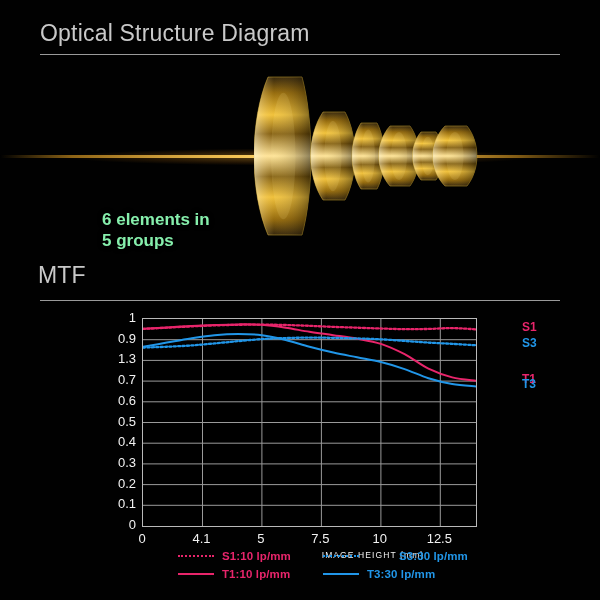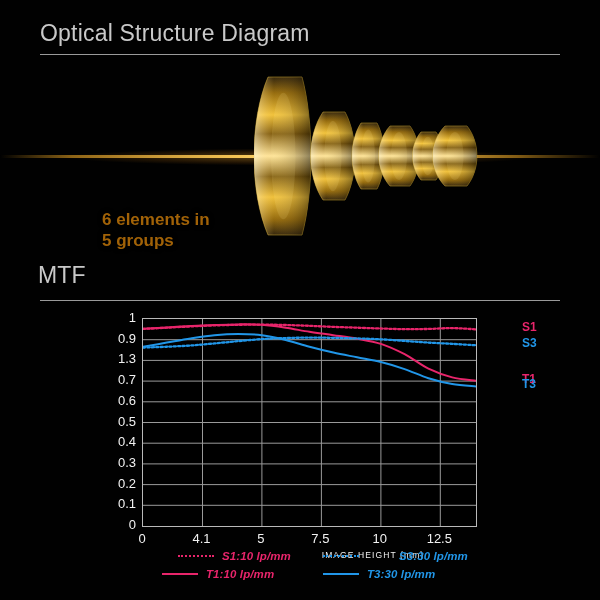--- a/index.html
+++ b/index.html
@@ -17,36 +17,36 @@
 
   
   .lens-stage{position:absolute;left:0;top:64px;width:600px;height:190px;overflow:hidden;}
   .beam{position:absolute;left:0;top:91px;width:600px;height:3px;
         background:linear-gradient(90deg,rgba(255,170,30,0) 0%,rgba(255,180,40,.55) 12%,rgba(255,205,90,.95) 40%,rgba(255,225,140,1) 50%,rgba(255,205,90,.95) 62%,rgba(255,180,40,.5) 86%,rgba(255,170,30,0) 100%);
         filter:blur(.6px);}
   .beam-glow{position:absolute;left:0;top:80px;width:600px;height:26px;
         background:radial-gradient(ellipse 300px 11px at 300px 13px,rgba(255,180,50,.40),rgba(255,150,20,.12) 55%,rgba(0,0,0,0) 78%);}
   .el{position:absolute;}
   .el svg{display:block;}
-  .lens-caption{position:absolute;left:102px;top:145px;color:#a16207;font-size:17px;font-weight:bold;line-height:21px;
+  .lens-caption{position:absolute;left:102px;top:145px;color:#86efac;font-size:17px;font-weight:bold;line-height:21px;
         text-shadow:0 0 5px rgba(0,0,0,.95);white-space:nowrap;}
 
   
   .chart-wrap{position:absolute;left:0;top:300px;width:600px;height:300px;}
   .plot{position:absolute;left:142px;top:18px;width:335px;height:209px;border:1px solid #b9b9b9;background:#000;box-sizing:border-box;}
   .plot svg{position:absolute;left:0;top:0;}
   .ytick{position:absolute;right:0;color:#f2f2f2;font-size:13px;text-align:right;white-space:nowrap;}
   .ytick-box{position:absolute;left:96px;top:0;width:40px;height:230px;}
   .xtick{position:absolute;top:231px;color:#f2f2f2;font-size:13px;text-align:center;white-space:nowrap;}
   .xlab{position:absolute;top:250px;left:0;width:600px;text-align:center;color:#f2f2f2;font-size:8.5px;letter-spacing:1.1px;}
   .xlab span{position:relative;left:57px;padding-left:32px;}
   .curvelab{position:absolute;font-size:12px;font-weight:bold;white-space:nowrap;margin-left:41px;}
 
   
-  .legend{position:absolute;left:0;top:248px;width:475px;height:46px;font-style:italic;}
+  .legend{position:absolute;left:0;top:248px;width:475px;height:46px;}
   .lg-item{position:absolute;display:flex;align-items:center;white-space:nowrap;}
   .lg-swatch{width:36px;height:0;margin-right:8px;border-top-width:2px;}
   .lg-text{font-size:11.5px;font-weight:bold;letter-spacing:.1px;}
 </style>
 </head>
 <body>
 
 <div class="page">
 
   <div class="sect-title" id="title-optical">Optical Structure Diagram</div>
@@ -268,21 +268,21 @@
         <div class="curvelab" style="left: 481px; top: 20.35px; color: rgb(232, 37, 107);">S1</div>
         <div class="curvelab" style="left: 481px; top: 71.686px; color: rgb(232, 37, 107);">T1</div>
         <div class="curvelab" style="left: 481px; top: 36.289px; color: rgb(33, 150, 232);">S3</div>
         <div class="curvelab" style="left: 481px; top: 77.482px; color: rgb(33, 150, 232);">T3</div>
       </div>
     <div class="legend" id="legend">
         <div class="lg-item" style="left: 178px; top: 2px;">
           <span class="lg-swatch" style="border-top-style: dotted; border-top-color: rgb(232, 37, 107);"></span>
           <span class="lg-text" style="color: rgb(232, 37, 107);">S1:10 lp/mm</span>
         </div>
-        <div class="lg-item" style="left: 162px; top: 20px;">
+        <div class="lg-item" style="left: 178px; top: 20px;">
           <span class="lg-swatch" style="border-top-style: solid; border-top-color: rgb(232, 37, 107);"></span>
           <span class="lg-text" style="color: rgb(232, 37, 107);">T1:10 lp/mm</span>
         </div>
         <div class="lg-item" style="left: 323px; top: 2px; gap: 32px;">
           <span class="lg-swatch" style="border-top-style: dotted; border-top-color: rgb(33, 150, 232);"></span>
           <span class="lg-text" style="color: rgb(33, 150, 232);">S3:30 lp/mm</span>
         </div>
         <div class="lg-item" style="left: 323px; top: 20px;">
           <span class="lg-swatch" style="border-top-style: solid; border-top-color: rgb(33, 150, 232);"></span>
           <span class="lg-text" style="color: rgb(33, 150, 232);">T3:30 lp/mm</span>

